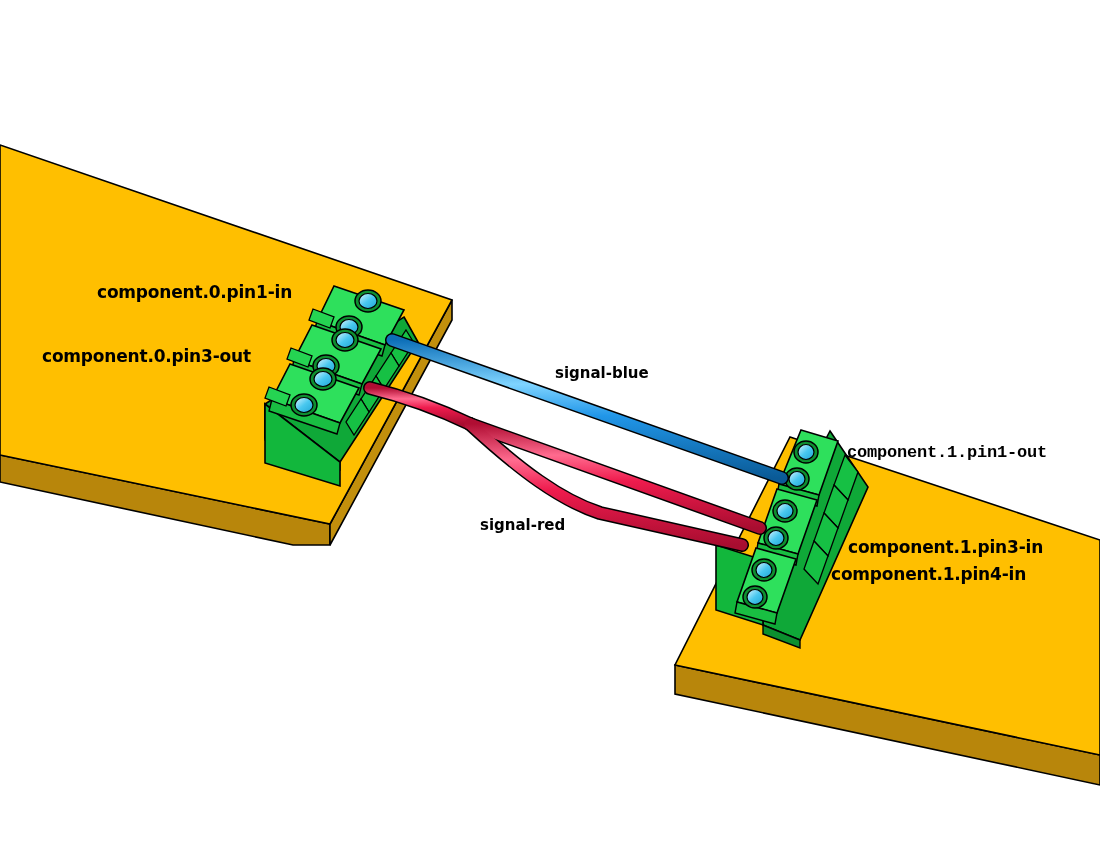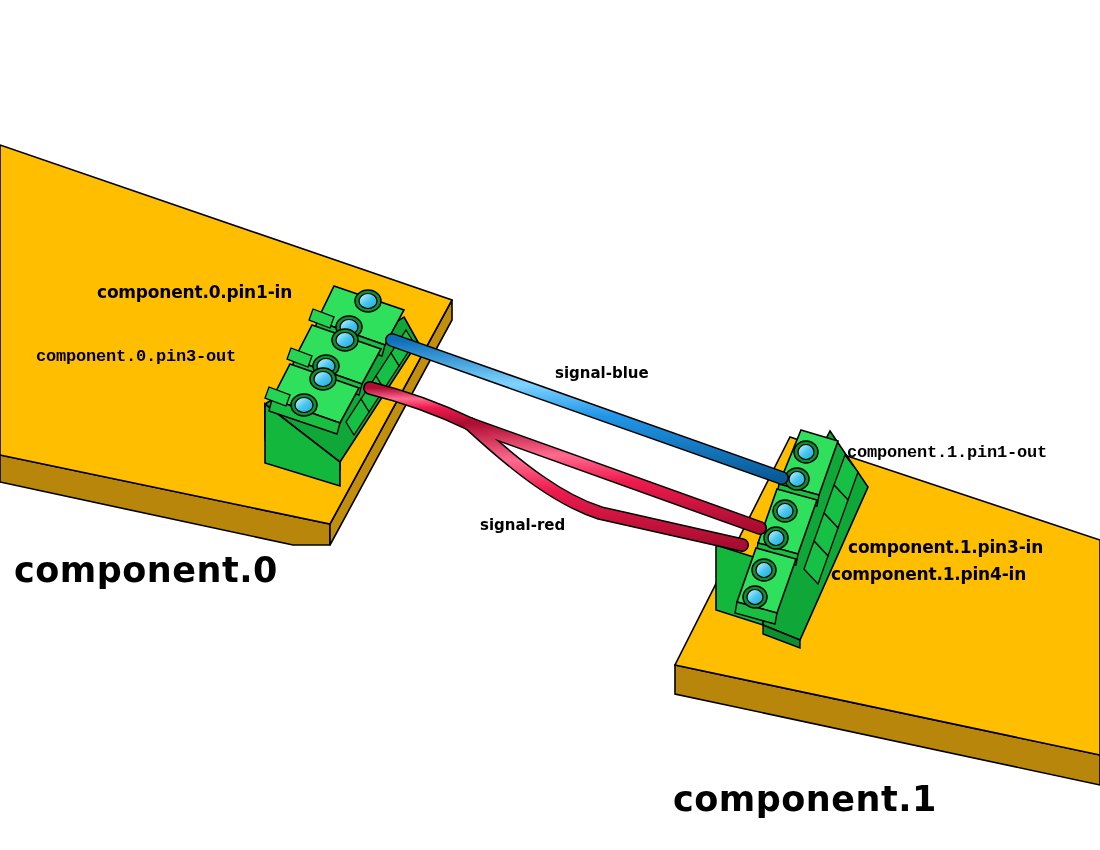--- a/index.html
+++ b/index.html
@@ -187,29 +187,27 @@
       <path d="M 470,424 C 520,470 560,500 600,513 L 742,545" stroke="#000" stroke-width="14" fill="none" stroke-linecap="round"></path>
 
       <path d="M 370,388 C 410,398 445,412 470,424" stroke="url(#redWire)" stroke-width="11" fill="none" stroke-linecap="round"></path>
       <path d="M 470,424 L 760,528" stroke="url(#redWire)" stroke-width="11" fill="none" stroke-linecap="round"></path>
       <path d="M 470,424 C 520,470 560,500 600,513 L 742,545" stroke="url(#redWire)" stroke-width="11" fill="none" stroke-linecap="round"></path>
     </g>
   </svg>
 
   <div class="lbl pin-label" style="left:97px; top:284px;">component.0.pin1-in</div>
 
-  <div class="lbl pin-label" style="left:36px; top:348px;font-family:Liberation Mono, monospace;">component.0.pin3-out</div>
+  <div class="lbl pin-label" style="left:42px; top:348px;">component.0.pin3-out</div>
 
   <div class="lbl pin-label" style="left:847px; top:444px;font-family:Liberation Mono, monospace;">component.1.pin1-out</div>
 
   <div class="lbl pin-label" style="left:848px; top:539px;">component.1.pin3-in</div>
 
   <div class="lbl pin-label" style="left:831px; top:566px;text-align:center;">component.1.pin4-in</div>
 
   <div class="lbl wire-label" style="left:555px; top:366px;">signal-blue</div>
 
   <div class="lbl wire-label" style="left:480px; top:518px;">signal-red</div>
 
-  <div class="lbl board-title" style="left:14px; top:553px;">component.0</div>
-
-  <div class="lbl board-title" style="left:673px; top:782px;">component.1</div>
+
 
 </div>
 
 </body></html>

